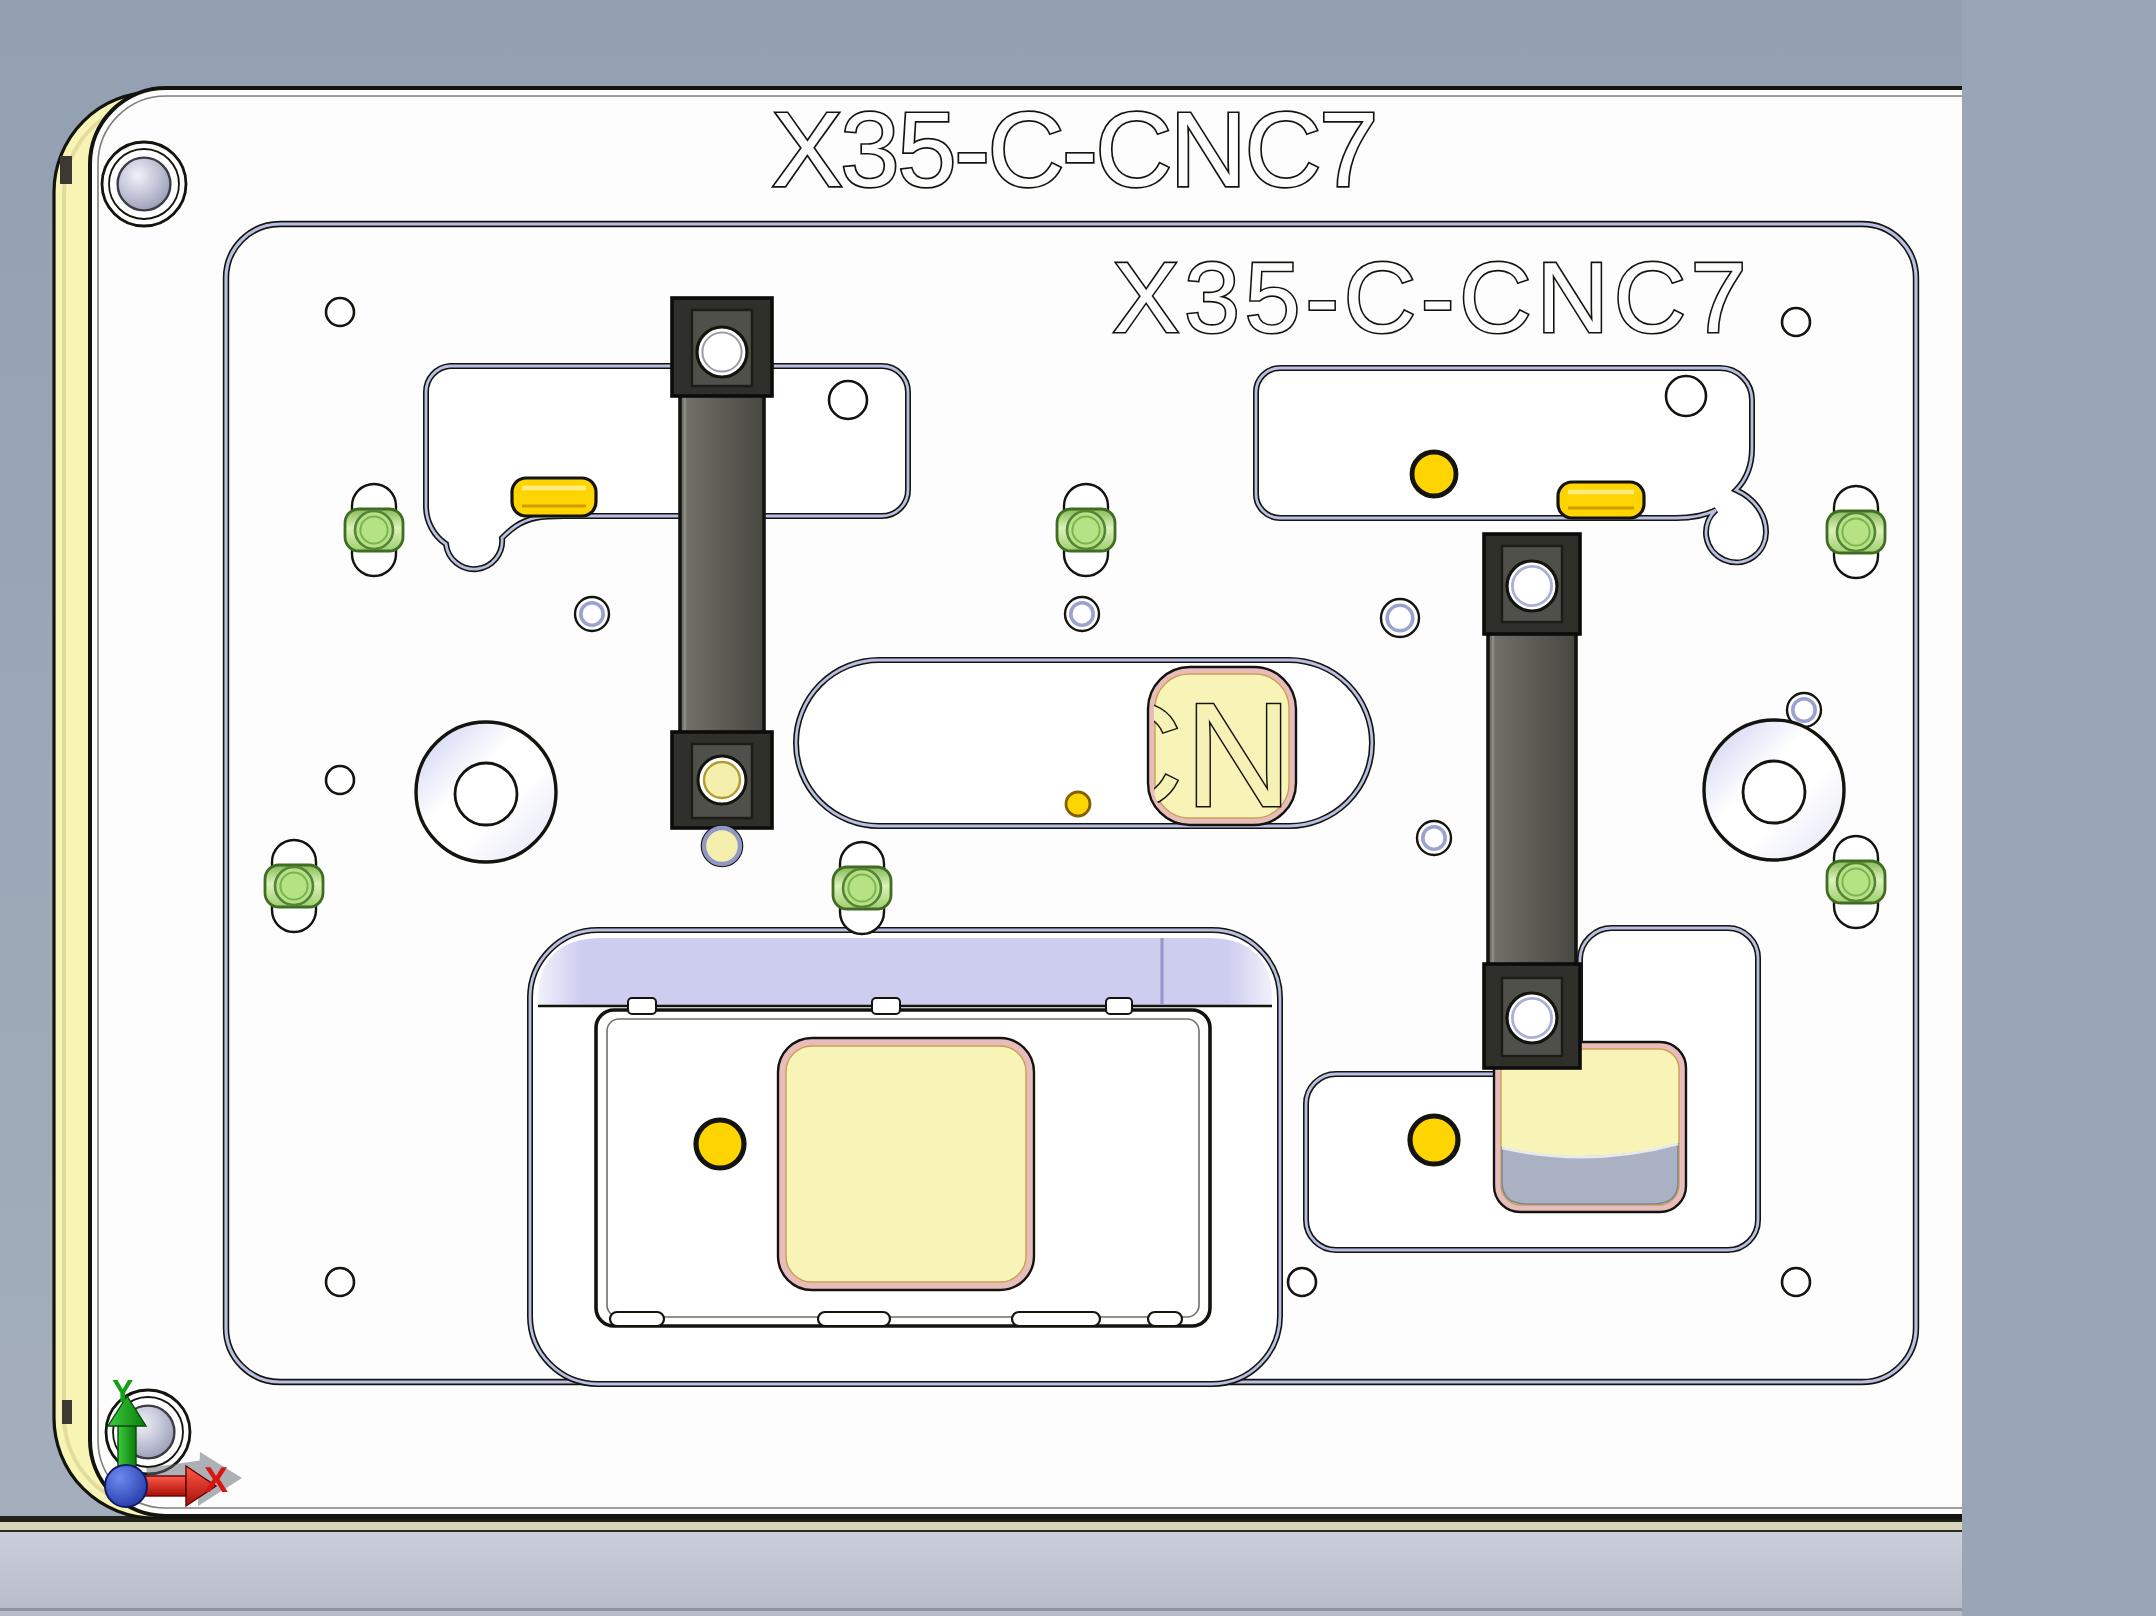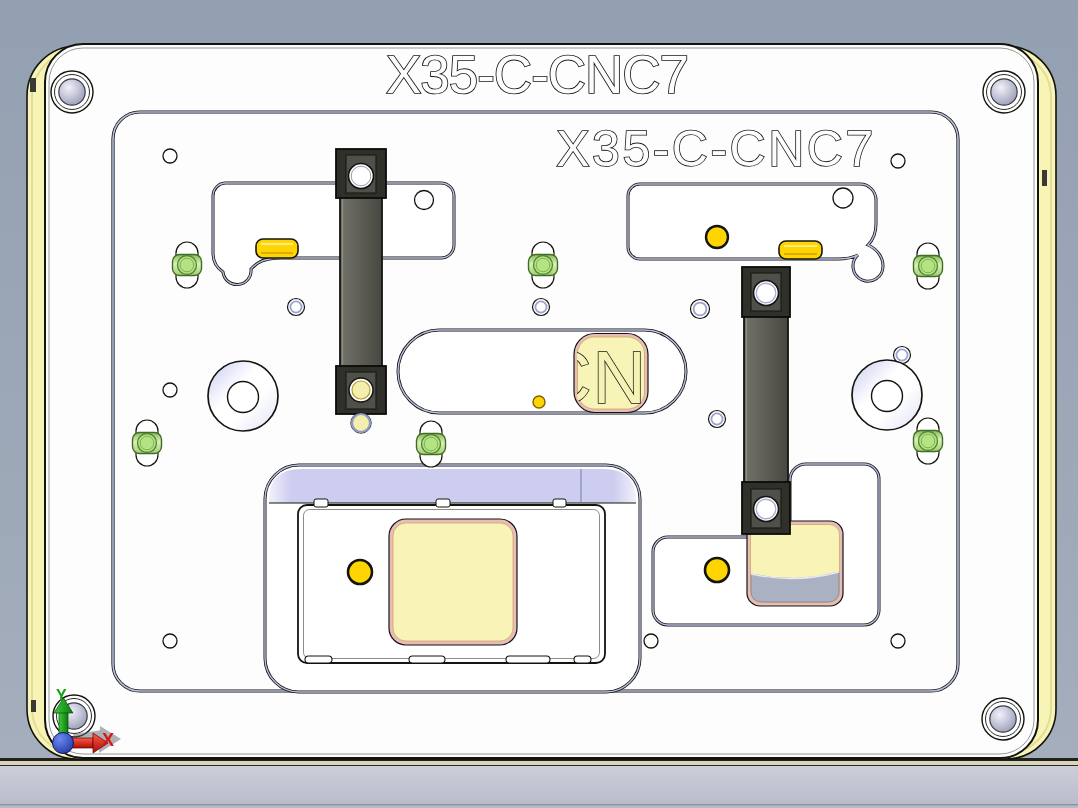--- a/index.html
+++ b/index.html
@@ -1,16 +1,16 @@
 <!DOCTYPE html>
 <html><head>
 <meta charset="utf-8">
 <style>
   html,body{margin:0;padding:0;background:#9aa5b5;}
-  .stage{position:relative;width:1078px;height:808px;overflow:hidden;
+  .stage{position:relative;width:981px;height:808px;overflow:hidden;
          font-family:"Liberation Sans","DejaVu Sans",sans-serif;}
   svg{position:absolute;left:0;top:0;display:block;}
   text{font-family:"Liberation Sans","DejaVu Sans",sans-serif;}
   .engraved{paint-order:stroke fill;}
 </style>
 </head>
 <body>
 
 <div class="stage">
 <svg width="1078" height="808" viewBox="0 0 1078 808">

